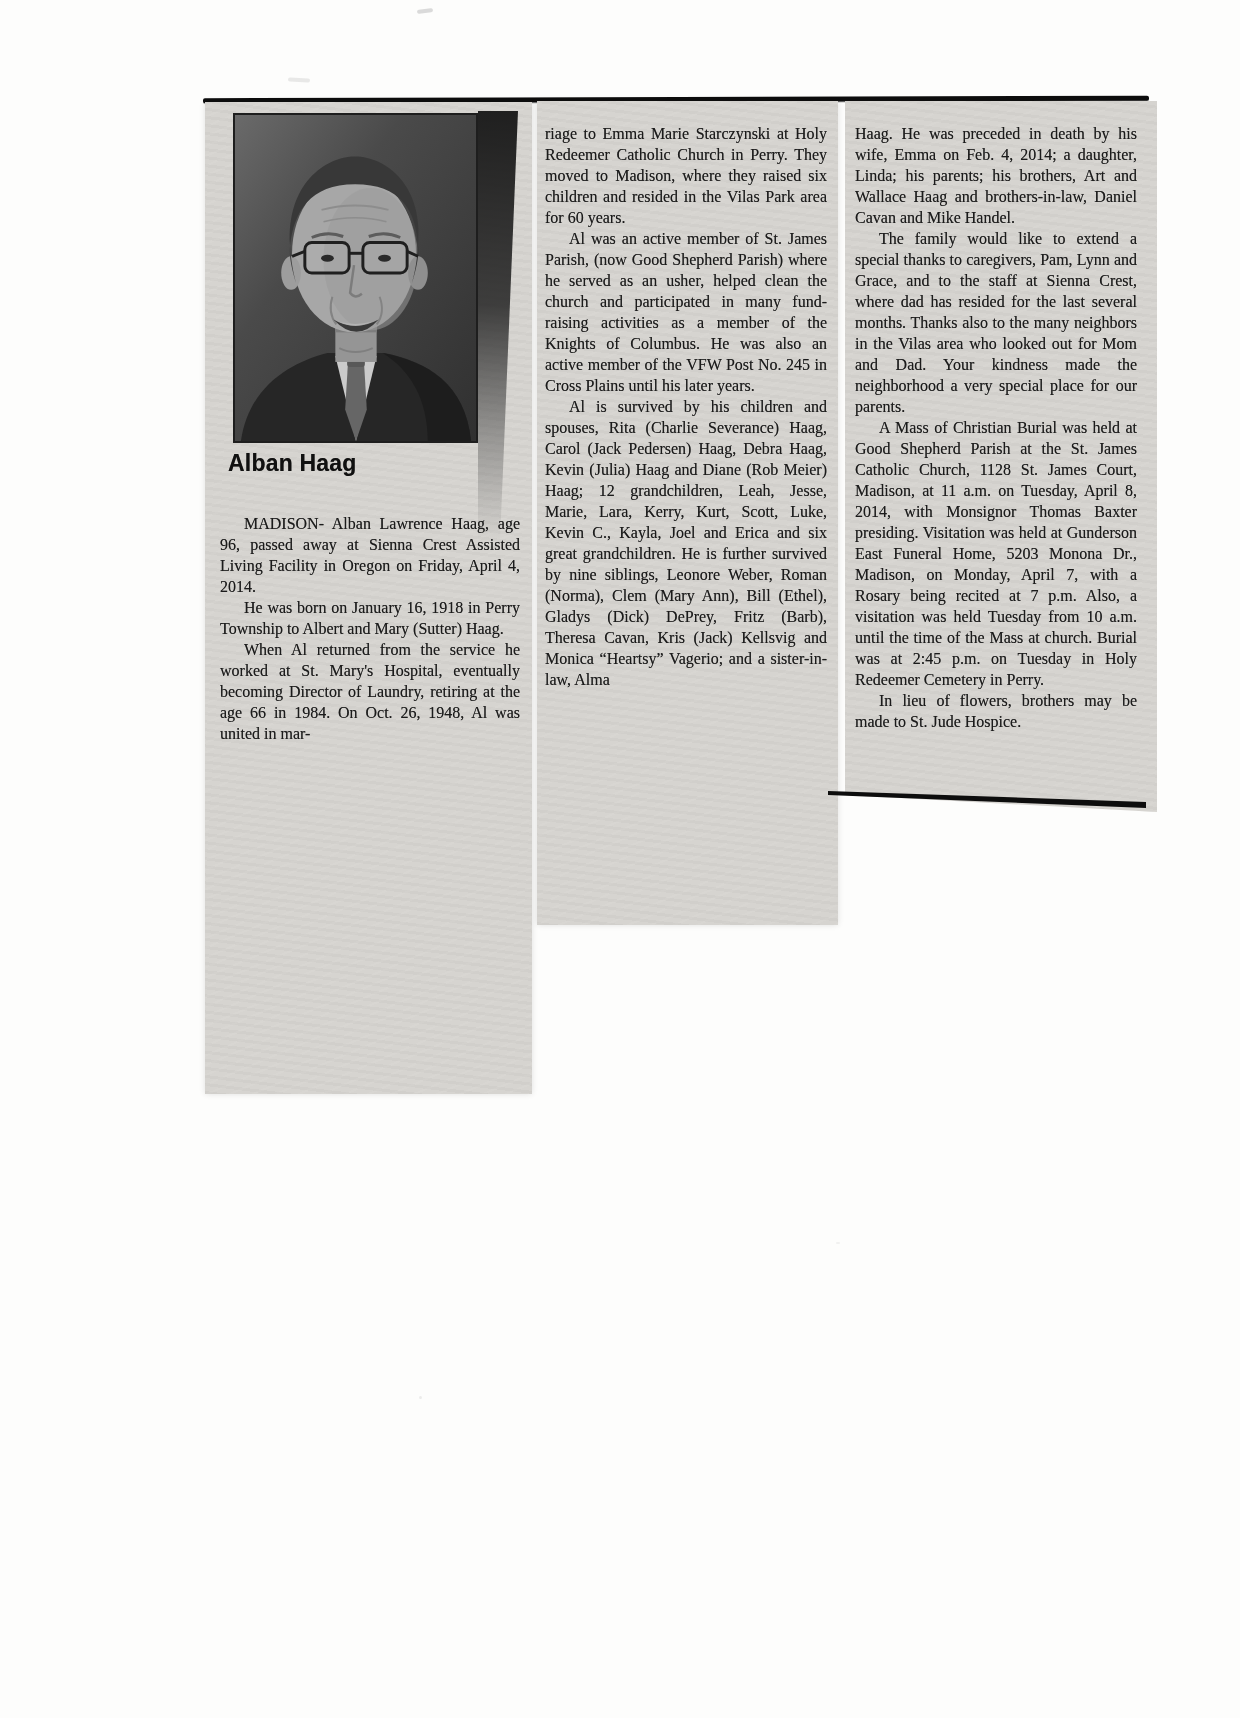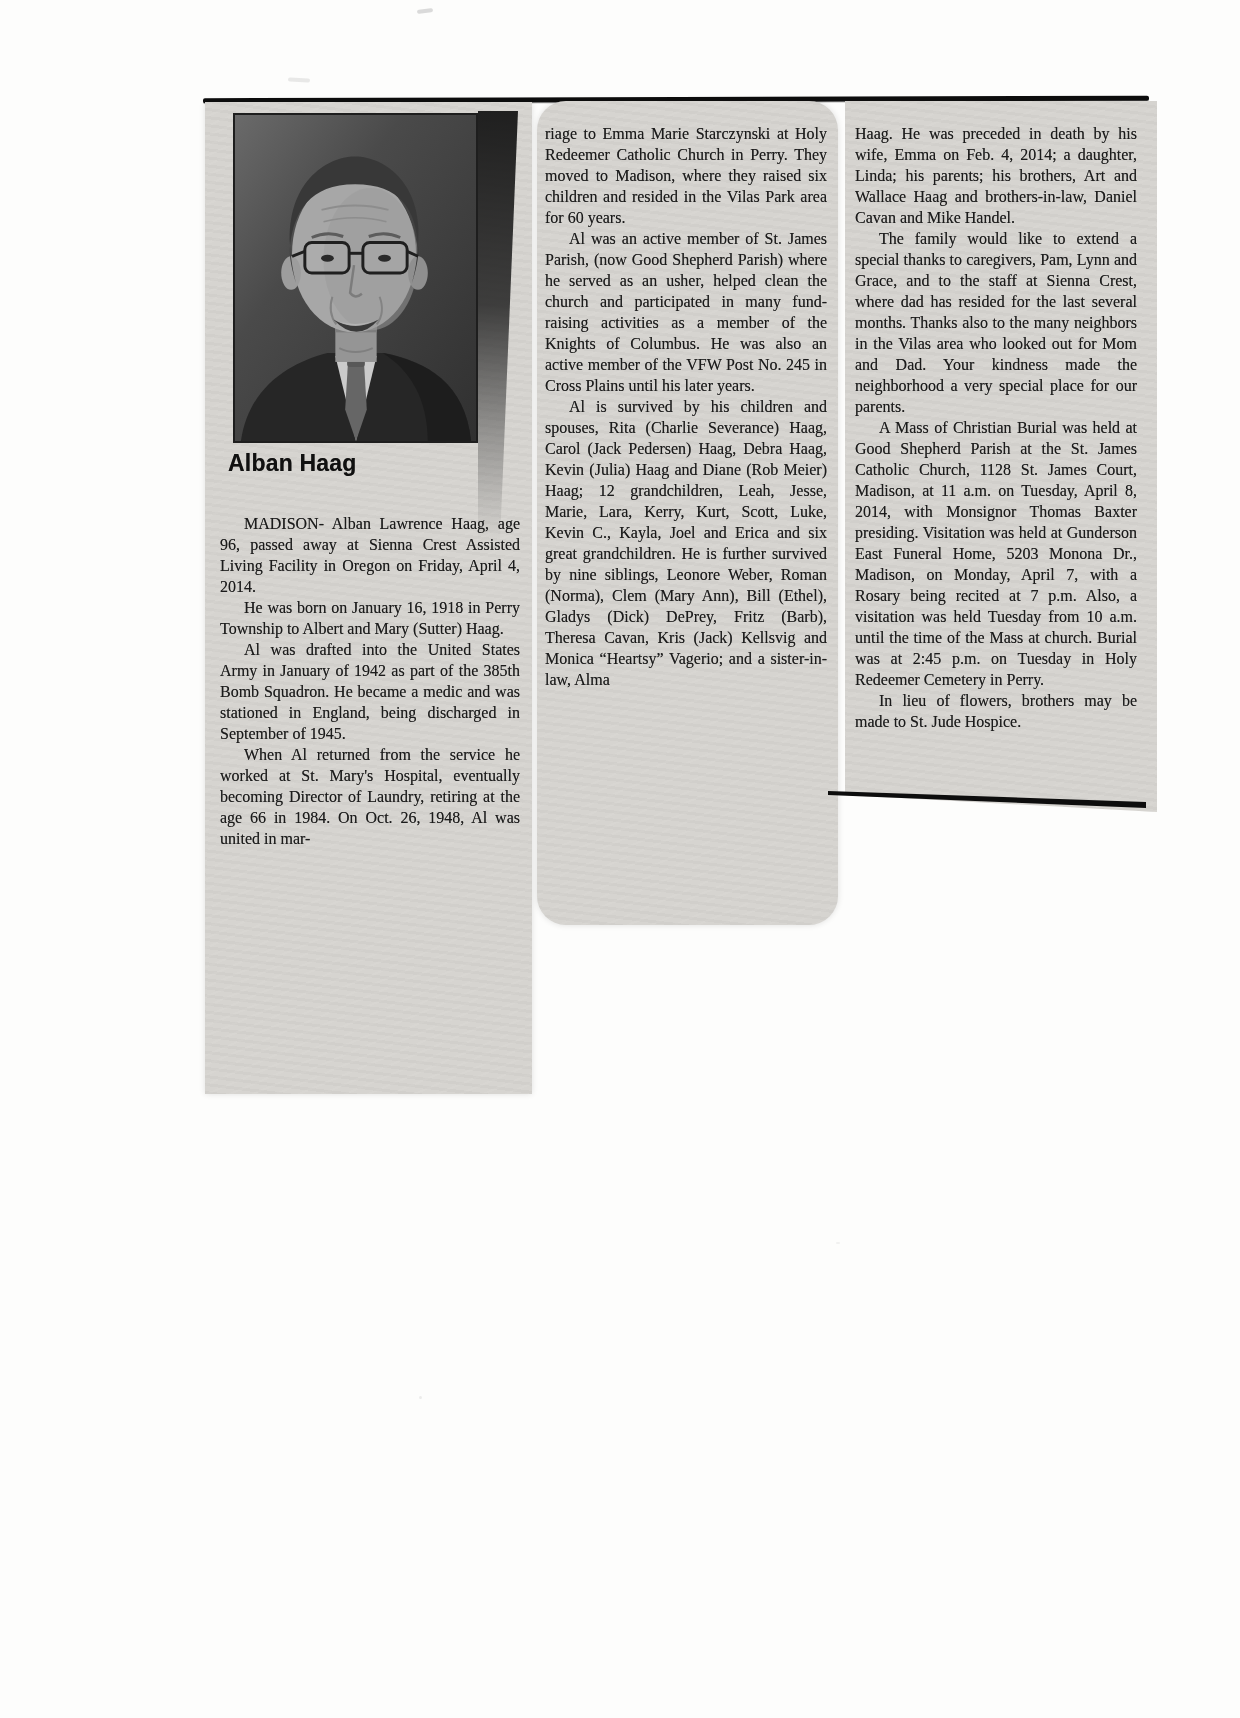--- a/index.html
+++ b/index.html
@@ -23,21 +23,21 @@
   .strip{
     position:absolute;
     background:
       repeating-linear-gradient(7deg, rgba(0,0,0,0.025) 0 3px, rgba(0,0,0,0) 3px 8px),
       repeating-linear-gradient(-23deg, rgba(255,255,255,0.05) 0 2px, rgba(0,0,0,0) 2px 9px),
       #d6d4d0;
     box-shadow:0 0 6px rgba(0,0,0,0.12);
     color:#1b1b1b;
   }
   .strip1{left:2px;top:5px;width:327px;height:992px;}
-  .strip2{left:334px;top:4px;width:301px;height:824px;border-radius:29px;}
+  .strip2{left:334px;top:4px;width:301px;height:824px;}
   .strip3{left:642px;top:4px;width:303px;height:711px;
           clip-path:polygon(0 0,100% 0,100% 100%,0 calc(100% - 17px));padding-left:9px;}
   .coltext{
     position:absolute;
     font-size:16px;line-height:21px;text-align:justify;
     color:#1b1b1b;text-shadow:0 0 .6px rgba(25,25,25,.55);
   }
   .coltext p{margin:0;text-indent:24px;}
   .coltext p.cont{text-indent:0;}
   .col1-text{left:15px;top:411px;width:300px;}
@@ -137,21 +137,20 @@
           <path d="M100,207 Q122,220 146,207 Q124,232 100,207 Z" fill="#3a3a3a"></path>
           <path d="M105,209 Q122,217 140,209 Q122,214 105,209 Z" fill="#b4b4b4"></path>
 
           <path d="M106,236 Q122,244 140,236" stroke="#7f7f7f" stroke-width="2" fill="none"></path>
         </svg>
       </div>
       <h2 class="caption">Alban Haag</h2>
       <div class="coltext col1-text">
         <p>MADISON- Alban Lawrence Haag, age 96, passed away at Sienna Crest Assisted Living Facility in Oregon on Friday, April 4, 2014.</p>
         <p>He was born on January 16, 1918 in Perry Township to Albert and Mary (Sutter) Haag.</p>
-        <p>Al was drafted into the United States Army in January of 1942 as part of the 385th Bomb Squadron. He became a medic and was stationed in England, being discharged in September of 1945.</p>
         <p>When Al returned from the service he worked at St. Mary's Hospital, eventually becoming Director of Laundry, retiring at the age 66 in 1984. On Oct. 26, 1948, Al was united in mar-</p>
       </div>
     </div>
 
     <div class="strip strip2">
       <div class="coltext col2-text">
         <p class="cont">riage to Emma Marie Starczynski at Holy Redeemer Catholic Church in Perry. They moved to Madison, where they raised six children and resided in the Vilas Park area for 60 years.</p>
         <p>Al was an active member of St. James Parish, (now Good Shepherd Parish) where he served as an usher, helped clean the church and participated in many fund-raising activities as a member of the Knights of Columbus. He was also an active member of the VFW Post No. 245 in Cross Plains until his later years.</p>
         <p>Al is survived by his children and spouses, Rita (Charlie Severance) Haag, Carol (Jack Pedersen) Haag, Debra Haag, Kevin (Julia) Haag and Diane (Rob Meier) Haag; 12 grandchildren, Leah, Jesse, Marie, Lara, Kerry, Kurt, Scott, Luke, Kevin C., Kayla, Joel and Erica and six great grandchildren. He is further survived by nine siblings, Leonore Weber, Roman (Norma), Clem (Mary Ann), Bill (Ethel), Gladys (Dick) DePrey, Fritz (Barb), Theresa Cavan, Kris (Jack) Kellsvig and Monica “Heartsy” Vagerio; and a sister-in-law, Alma</p>
       </div>

